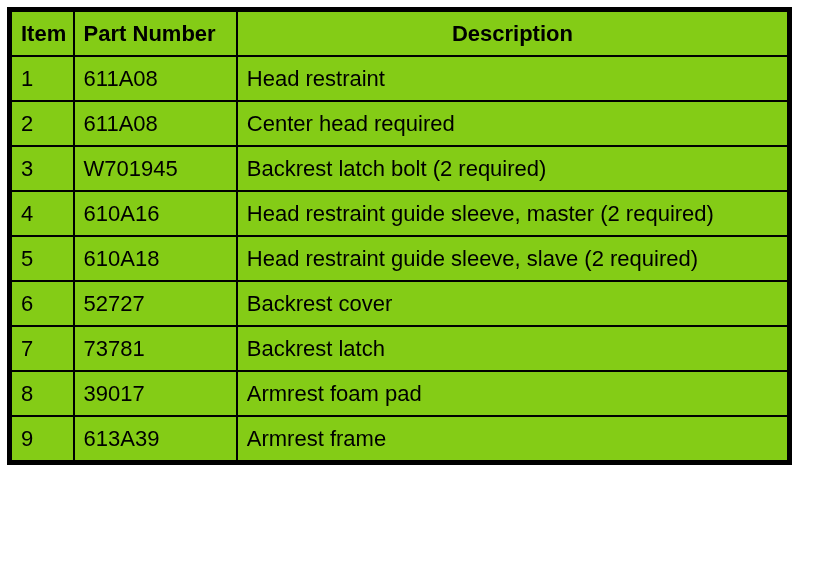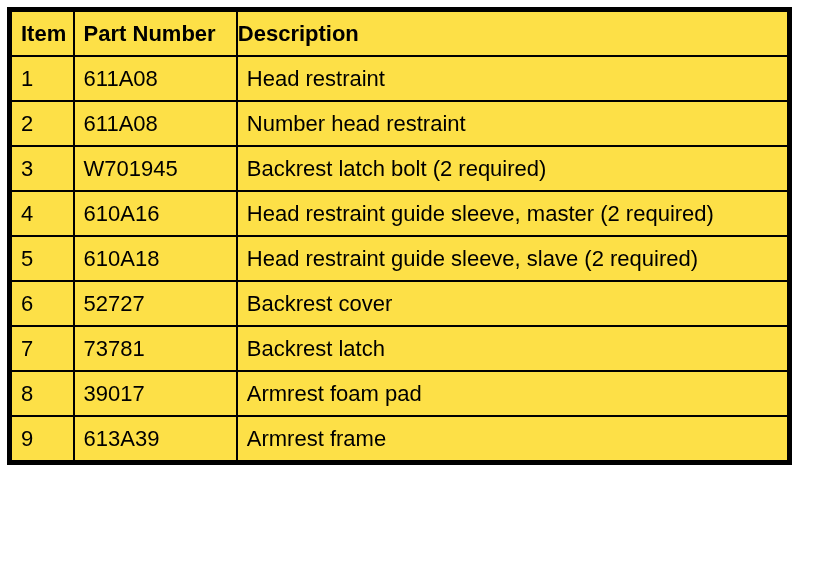--- a/index.html
+++ b/index.html
@@ -16,21 +16,21 @@
   }
   .table-wrap {
     position: absolute;
     left: 7px;
     top: 7px;
   }
   table.parts-table {
     border-collapse: collapse;
     table-layout: fixed;
     width: 785px;
-    background: #fde047;
+    background: #84cc16;
   }
   table.parts-table, 
   table.parts-table th, 
   table.parts-table td {
     border: 2px solid #000000;
   }
   table.parts-table {
     border: 5px solid #000000;
   }
   col.col-item { width: 64px; }
@@ -43,21 +43,21 @@
     line-height: 1;
     vertical-align: middle;
     text-align: left;
     white-space: nowrap;
     overflow: hidden;
   }
   th {
     font-weight: bold;
   }
   th.desc-header {
-    text-align: left;
+    text-align: center;
     padding: 0;
   }
 </style>
 </head>
 <body>
 
 <div class="table-wrap">
   <table class="parts-table">
     <colgroup>
       <col class="col-item">
@@ -73,21 +73,21 @@
     </thead>
     <tbody>
       <tr>
         <td>1</td>
         <td>611A08</td>
         <td>Head restraint</td>
       </tr>
       <tr>
         <td>2</td>
         <td>611A08</td>
-        <td>Number head restraint</td>
+        <td>Center head required</td>
       </tr>
       <tr>
         <td>3</td>
         <td>W701945</td>
         <td>Backrest latch bolt (2 required)</td>
       </tr>
       <tr>
         <td>4</td>
         <td>610A16</td>
         <td>Head restraint guide sleeve, master (2 required)</td>

